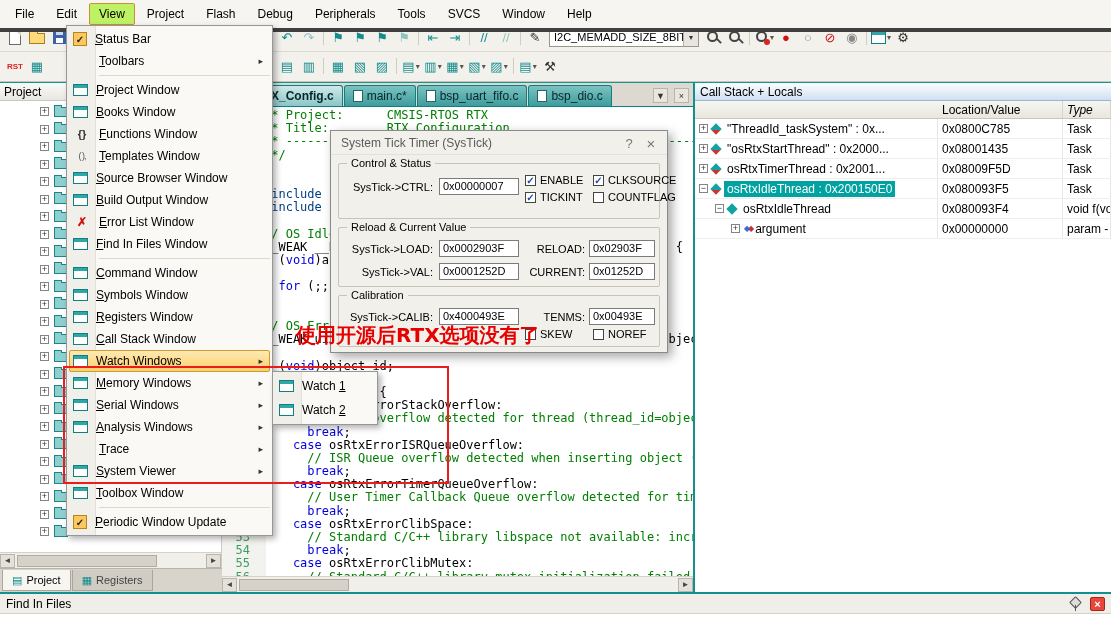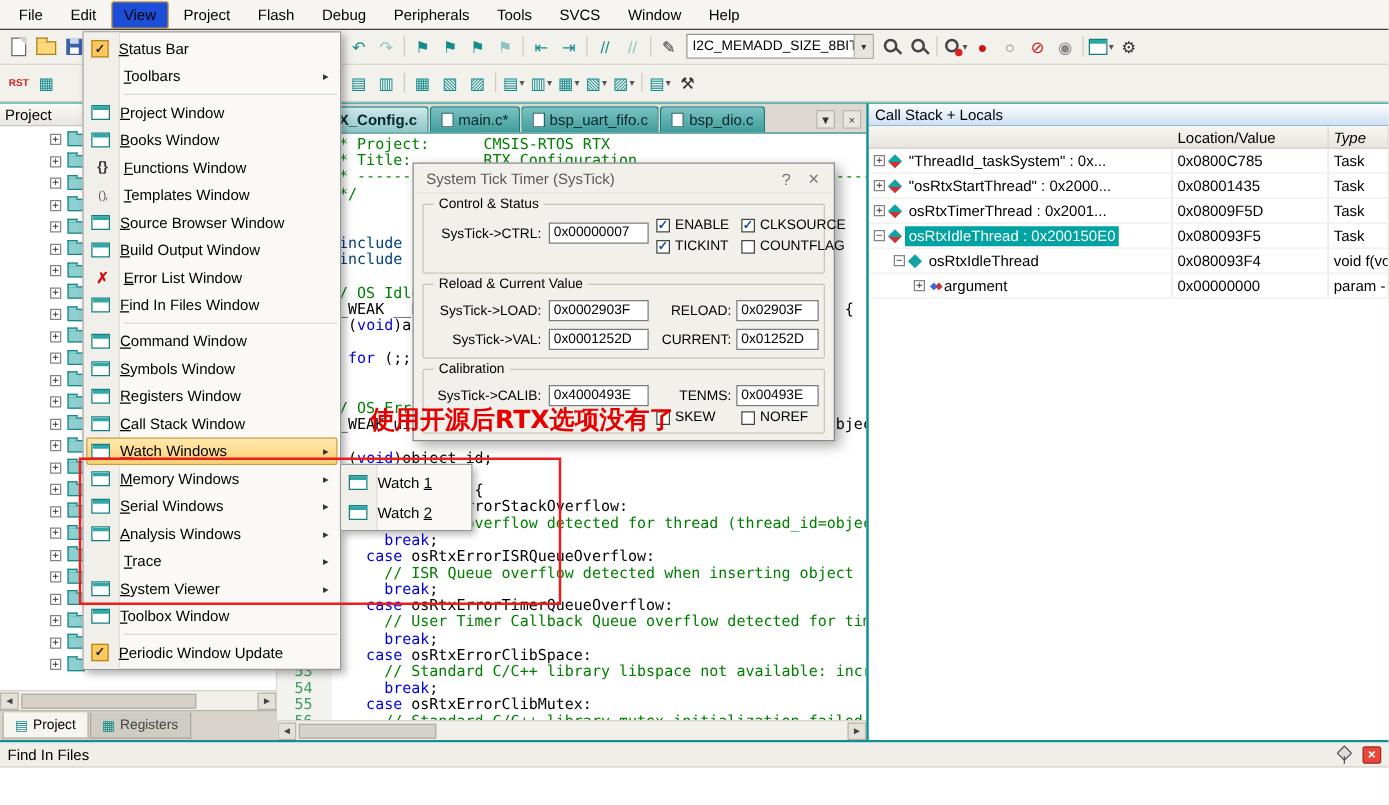--- a/index.html
+++ b/index.html
@@ -2,24 +2,24 @@
 <html><head>
 <meta charset="utf-8">
 <style>
   *{margin:0;padding:0;box-sizing:border-box}
   html,body{width:1111px;height:644px;overflow:hidden;background:#ece9e2;
     font-family:"Liberation Sans",sans-serif;font-size:12px;color:#000}
   #root{position:relative;width:1111px;height:644px;background:#ece9e2;overflow:hidden}
   u{text-decoration:underline}
 
   
-  #menubar{position:absolute;left:0;top:0;width:1111px;height:24px;background:#f7f5f1;
-    border-bottom:1px solid #404040;display:flex;align-items:center;padding-left:4px;z-index:10}
+  #menubar{position:absolute;left:0;top:0;width:1111px;height:32px;background:#f7f5f1;
+    border-bottom:4px solid #404040;display:flex;align-items:center;padding-left:4px;z-index:10}
   .mb-item{padding:3px 9px;margin:0 1px;border:1px solid transparent;border-radius:2px;cursor:default}
-  .mb-active{background:#1d4ed8;border-color:#c99133}
+  .mb-active{background:#bef264;border-color:#c99133}
 
   
   .toolbar{position:absolute;left:0;width:1111px;background:#f3f1ec;border-bottom:1px solid #dcd8cf}
   #toolbar1{top:24px;height:28px}
   #toolbar2{top:52px;height:30px;border-bottom:1px solid #c9c5bb}
   .tb-group{position:absolute;top:3px;display:flex;align-items:center}
   .tb-btn{width:20px;height:20px;margin:0 1px;border-radius:2px;display:flex;align-items:center;
     justify-content:center;font-size:13px;cursor:default;position:relative}
   .tb-btn .dd{font-size:8px;color:#555;margin-left:1px}
   .tb-sep{width:7px;height:20px;position:relative}

